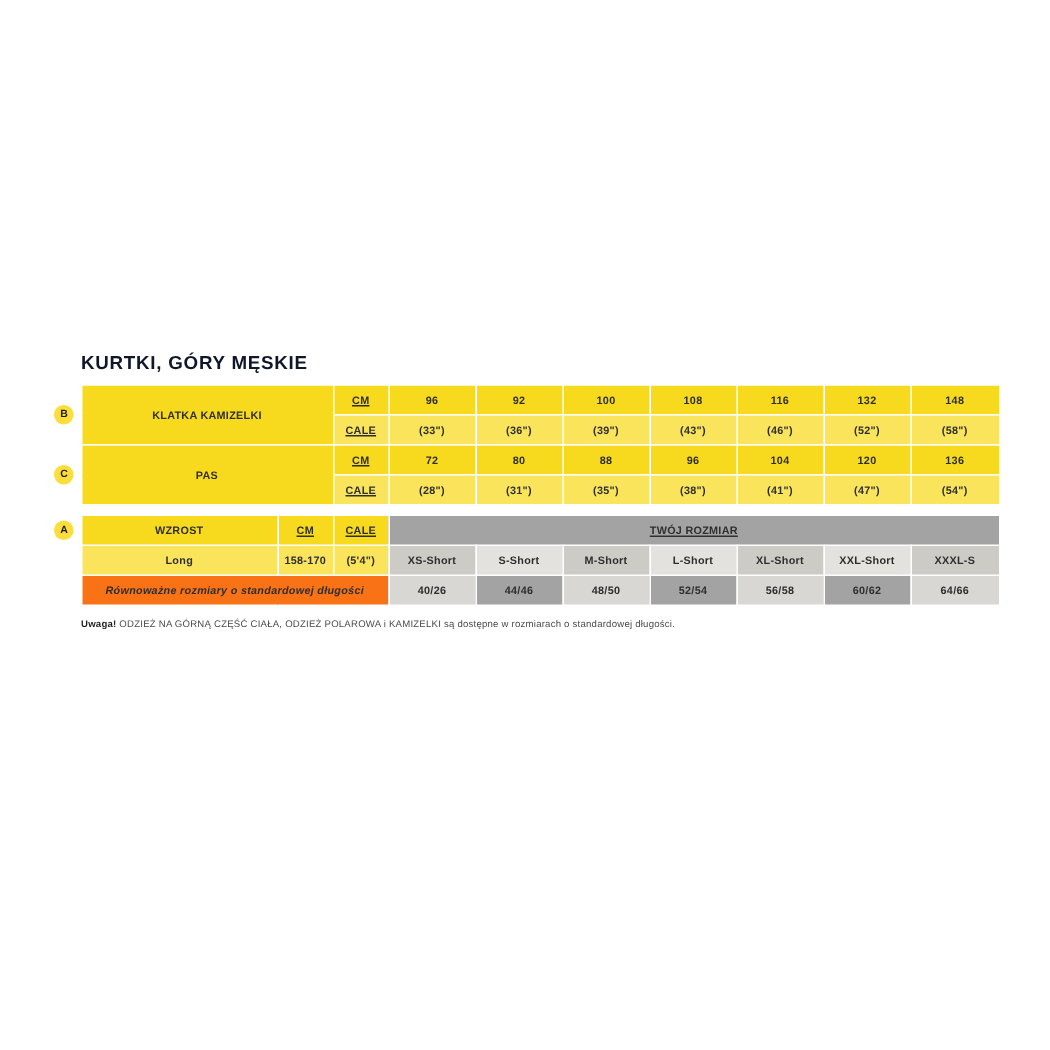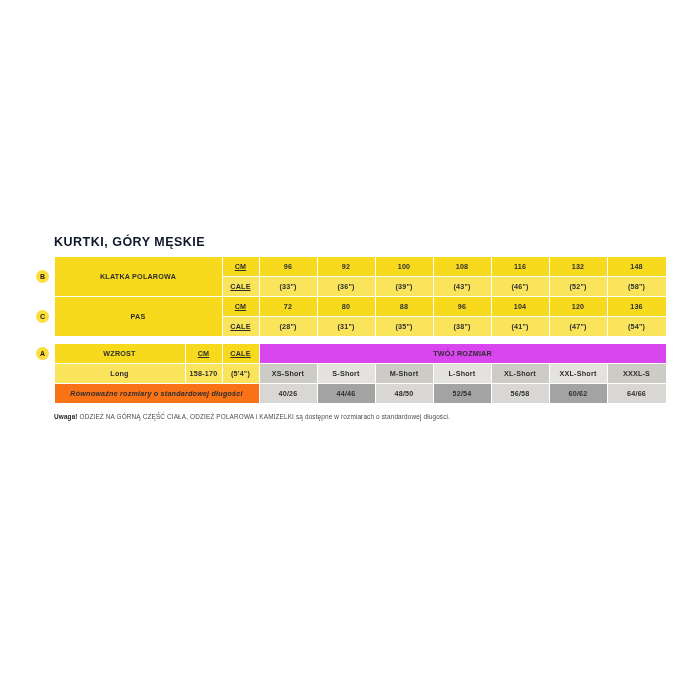--- a/index.html
+++ b/index.html
@@ -72,21 +72,21 @@
     text-align: center;
     margin: 0 auto;
     font-family: "Liberation Sans", sans-serif;
   }
 
   
   .y-bright   { background: #f7da1e; }   
   .y-mid      { background: #f9e45c; }
 
   
-  .g-head     { background: #d946ef; }   
+  .g-head     { background: #a3a3a3; text-decoration: underline; }   
   .g-dark     { background: #cdcbc6; }   
   .g-light    { background: #e4e2de; }   
   .g-foot-lbl { background: #f97316; font-style: italic; }
   .g-foot-d   { background: #d9d7d3; }
   .g-foot-l   { background: #a3a3a3; }
 
   
   .rowlabel {
     text-align: left;
     padding-left: 9px;
@@ -153,21 +153,21 @@
       <col style="width:58px">
         <col style="width:58px">
         <col style="width:59px">
     </colgroup>
     <tbody>
 
       <tr>
         <td class="gutter" rowspan="2">
           <div class="badge">B</div>
         </td>
-        <td class="y-bright rowlabel tall" rowspan="2">KLATKA POLAROWA</td>
+        <td class="y-bright rowlabel tall" rowspan="2">KLATKA KAMIZELKI</td>
         <td class="y-bright unit">CM</td>
         <td class="y-bright">96</td>
         <td class="y-bright">92</td>
         <td class="y-bright">100</td>
         <td class="y-bright">108</td>
         <td class="y-bright">116</td>
         <td class="y-bright">132</td>
         <td class="y-bright">148</td>
       </tr>
 

